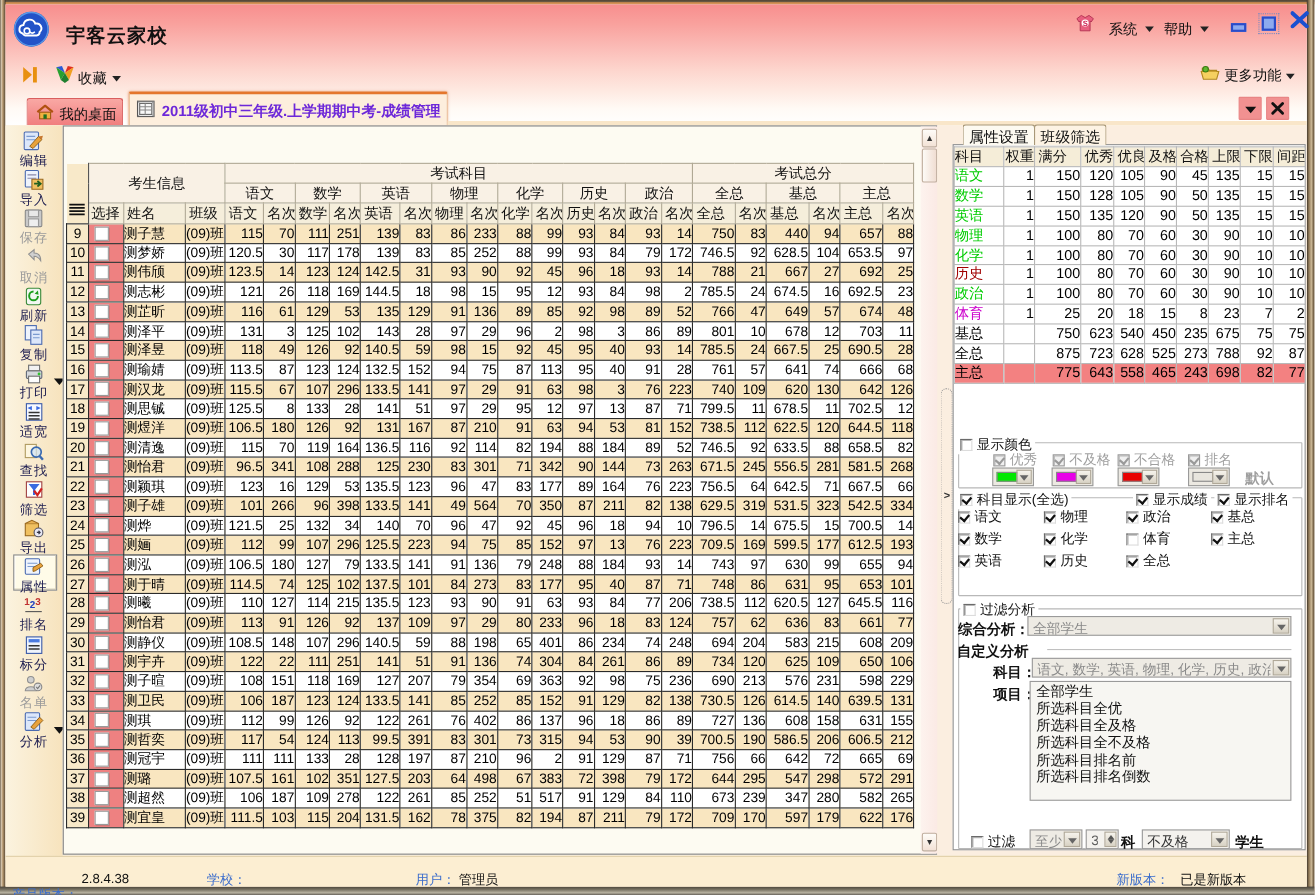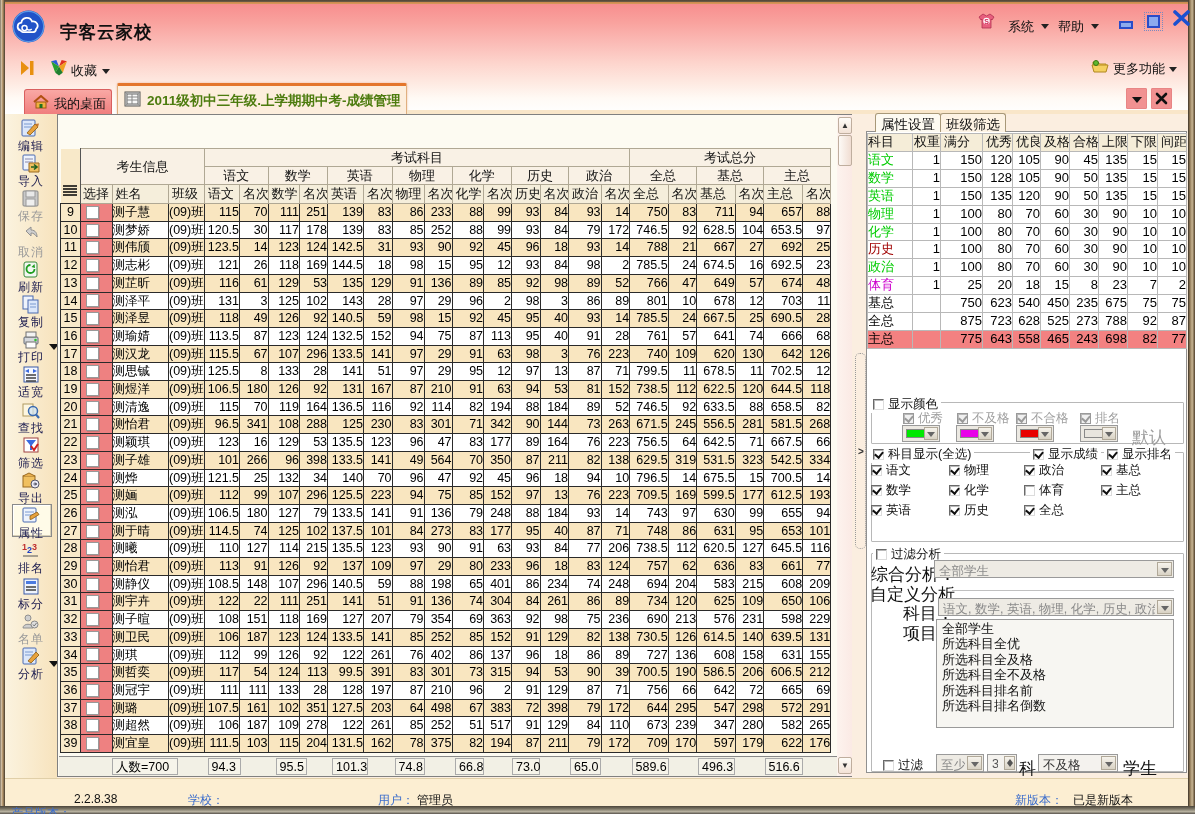--- a/index.html
+++ b/index.html
@@ -26,21 +26,21 @@
 #tb-heart{left:45px;top:55px;}
 #tb-sc{left:66px;top:58px;font-size:13px;color:#111;}
 #tb-sc-a{left:97px;top:65px;width:0;height:0;border-left:4px solid transparent;border-right:4px solid transparent;border-top:5px solid #222;}
 #more-ic{left:1086px;top:55px;}
 #more-t{left:1108px;top:56px;font-size:13px;color:#111;}
 #more-a{left:1164px;top:63px;width:0;height:0;border-left:4px solid transparent;border-right:4px solid transparent;border-top:5px solid #222;}
 
 #tab1{left:19px;top:85px;width:88px;height:25px;background:linear-gradient(180deg,#f9a8a4,#f07e7e);border:1px solid #d95f5f;border-bottom:none;border-radius:3px 3px 0 0;}
 #tab1 .t{position:absolute;left:29px;top:5px;font-size:13px;color:#111;}
 #tab2{left:112px;top:79px;width:290px;height:31px;background:#fdeedd;border:1px solid #e0b080;border-bottom:none;border-top:3px solid #e4762c;border-radius:2px 2px 0 0;box-shadow:0 0 2px rgba(220,120,60,.5);}
-#tab2 .t{position:absolute;left:29px;top:6px;font-size:13.5px;font-weight:bold;color:#4d7c0f;white-space:nowrap;}
+#tab2 .t{position:absolute;left:29px;top:6px;font-size:13.5px;font-weight:bold;color:#6d28d9;white-space:nowrap;}
 #tbtn1{left:1121px;top:84px;width:21px;height:21px;background:#f19191;border:1px solid #e88585;border-radius:1px;}
 #tbtn1:after{content:"";position:absolute;left:5px;top:8px;border-left:5px solid transparent;border-right:5px solid transparent;border-top:6px solid #111;}
 #tbtn2{left:1146px;top:84px;width:21px;height:21px;background:#f19191;border:1px solid #e88585;border-radius:1px;}
 
 #main{position:absolute;left:0;top:110px;width:1183px;height:664px;background:#fbeee0;}
 
 #sb{position:absolute;left:0;top:0;width:52px;height:668px;background:linear-gradient(90deg,#fbf3df,#f7e3bd);}
 .sbi{position:absolute;left:0;width:52px;text-align:center;}
 .sbi svg{display:block;margin:0 auto;}
 .sbi .l{display:block;font-size:12px;color:#1a1a4e;margin-top:0px;letter-spacing:1px;}
@@ -98,21 +98,21 @@
 .cklbl{position:absolute;display:flex;align-items:center;gap:4px;font-size:12.5px;color:#111;white-space:nowrap;}
 .cklbl.gray{color:#9f9f9f;}
 .combo{position:absolute;border:1px solid #9a9a9a;background:#eeebe4;}
 .combo .cbtn{position:absolute;right:1px;top:1px;bottom:1px;width:15px;background:linear-gradient(180deg,#f6f3ec,#d8d2c4);border:1px solid #b0a898;}
 .combo .cbtn:after{content:"";position:absolute;left:3px;top:5px;border-left:4px solid transparent;border-right:4px solid transparent;border-top:5px solid #666;}
 .combo .cv{position:absolute;left:4px;top:2px;font-size:12.5px;color:#8a8a8a;white-space:nowrap;overflow:hidden;right:18px;}
 .swatch{position:absolute;border:1px solid #9a9a9a;background:#ece9e2;}
 .swatch .sw{position:absolute;left:3px;top:3px;width:19px;height:9px;border:1px solid #888;}
 .swatch .cbtn{position:absolute;right:1px;top:1px;bottom:1px;width:14px;background:linear-gradient(180deg,#f6f3ec,#d8d2c4);border:1px solid #b0a898;}
 .swatch .cbtn:after{content:"";position:absolute;left:2px;top:4px;border-left:4px solid transparent;border-right:4px solid transparent;border-top:5px solid #666;}
-.lbl{position:absolute;font-size:17px;color:#111;white-space:nowrap;}
+.lbl{position:absolute;font-size:13px;color:#111;white-space:nowrap;font-weight:bold;}
 .spin{position:absolute;right:1px;top:1px;bottom:1px;width:11px;background:linear-gradient(180deg,#f6f3ec,#d8d2c4);border:1px solid #b0a898;}
 .spin:before{content:"";position:absolute;left:2px;top:2px;border-left:3px solid transparent;border-right:3px solid transparent;border-bottom:4px solid #555;width:0;height:0;}
 .spin:after{content:"";position:absolute;left:2px;bottom:2px;border-left:3px solid transparent;border-right:3px solid transparent;border-top:4px solid #555;width:0;height:0;}
 #listbox{position:absolute;border:1px solid #9a9a9a;background:#f7f6f2;}
 #listbox div{font-size:13px;color:#111;padding-left:5px;height:15.4px;line-height:15.4px;padding-top:1px;}
 
 #status{position:absolute;left:0;top:774px;width:1183px;height:28px;background:#fceed2;border-top:1px solid #e0cfa8;}
 #status span{position:absolute;top:13px;font-size:12px;white-space:nowrap;}
 .sl{color:#3a6ccc;}
 .sv2{color:#111;}
@@ -432,21 +432,21 @@
               <td class="n">86</td>
               <td class="n">233</td>
               <td class="n">88</td>
               <td class="n">99</td>
               <td class="n">93</td>
               <td class="n">84</td>
               <td class="n">93</td>
               <td class="n">14</td>
               <td class="n">750</td>
               <td class="n">83</td>
-              <td class="n">711</td>
+              <td class="n">440</td>
               <td class="n">94</td>
               <td class="n">657</td>
               <td class="n">88</td>
             </tr>
 <tr class="w">
               <td class="gut">10</td>
               <td class="sel">
                 <span class="ckw"></span>
               </td>
               <td class="nm">测梦娇</td>
@@ -1279,33 +1279,20 @@
               <td class="n">172</td>
               <td class="n">709</td>
               <td class="n">170</td>
               <td class="n">597</td>
               <td class="n">179</td>
               <td class="n">622</td>
               <td class="n">176</td>
             </tr>
    </tbody>
         </table>
-   <div id="sumrow">
-          <span class="s" style="left:53.0px;width:66.0px">人数=700</span>
-          <span class="s" style="left:148.5px;width:33.0px">94.3</span>
-          <span class="s" style="left:216.5px;width:31.0px">95.5</span>
-          <span class="s" style="left:273.0px;width:36.0px">101.3</span>
-          <span class="s" style="left:335.5px;width:30.0px">74.8</span>
-          <span class="s" style="left:396.0px;width:29.0px">66.8</span>
-          <span class="s" style="left:453.0px;width:28.0px">73.0</span>
-          <span class="s" style="left:511.0px;width:31.0px">65.0</span>
-          <span class="s" style="left:572.5px;width:37.0px">589.6</span>
-          <span class="s" style="left:639.0px;width:37.0px">496.3</span>
-          <span class="s" style="left:705.5px;width:38.0px">516.6</span>
-        </div>
    <div class="vsb" style="left:779px;top:0px;width:16px;height:661px;"></div>
    <div class="sbbtn" style="left:780px;top:2px;">▲</div>
    <div class="sbthumb" style="left:780px;top:20px;height:31px;"></div>
    <div class="sbbtn" style="left:780px;top:642px;">▼</div>
   </div>
   <div id="split"></div>
   <div id="splith"></div>
   <div id="rp">
    <div style="position:absolute;left:0;top:0;width:100%;height:0;">
     <div class="rtab" id="rtab1">属性设置</div>
@@ -1548,21 +1535,21 @@
 <div class="combo" style="left:171px;top:622px;width:80px;height:18px;background:#f4f2ee;">
           <span class="cv" style="color:#333;">不及格</span>
           <span class="cbtn"></span>
         </div>
 <div class="lbl" style="left:256px;top:625px;">学生</div>
 
   </div>
  </div>
  <div id="status">
   <span class="sl" style="left:6px;margin-top:13px;">产品版本：</span>
-      <span class="sv2" style="left:69px;">2.2.8.38</span>
+      <span class="sv2" style="left:69px;">2.8.4.38</span>
   <span class="sl" style="left:183px;">学校：</span>
       <span class="sv2" style="left:221px;margin-top:32px;">XX中学　完中</span>
   <span class="sl" style="left:373px;">用户：</span>
       <span class="sv2" style="left:412px;">管理员</span>
   <span class="sl" style="left:1010px;">新版本：</span>
       <span class="sv2" style="left:1068px;">已是新版本</span>
  </div>
 </div>
 
 </body></html>

